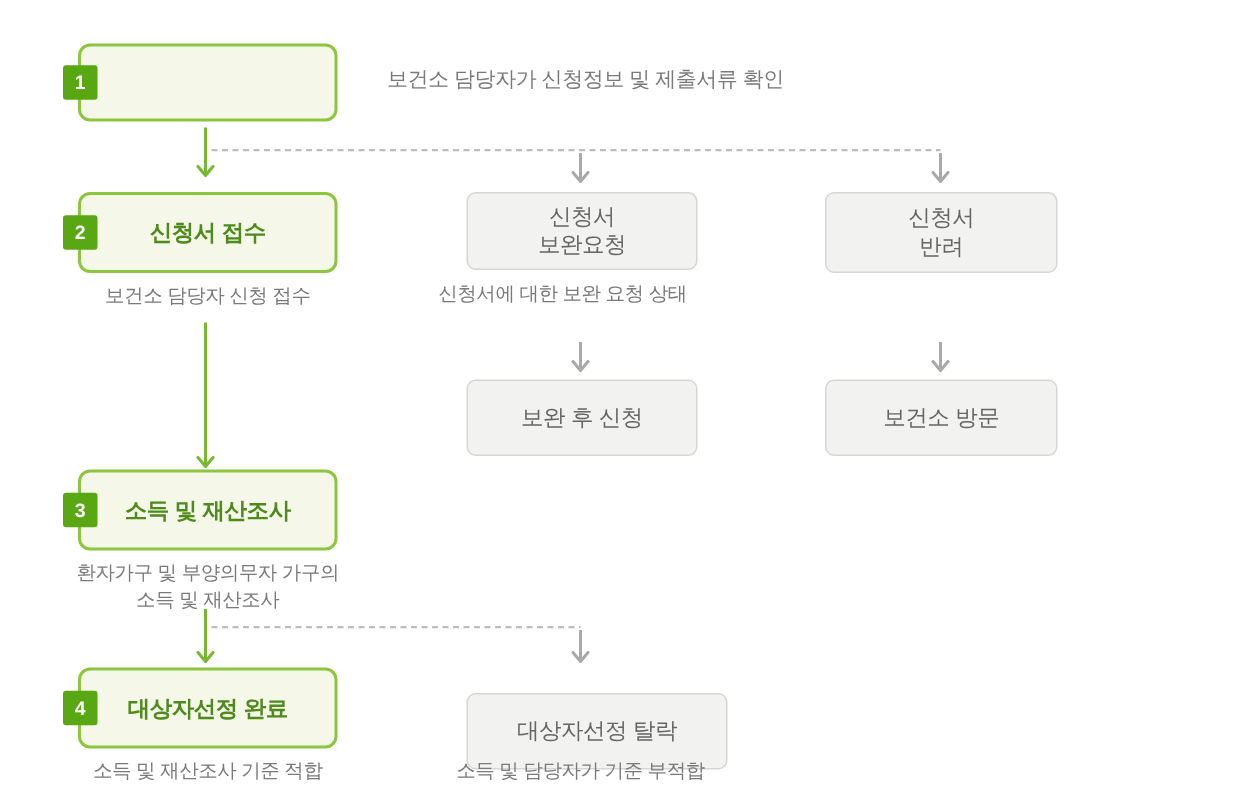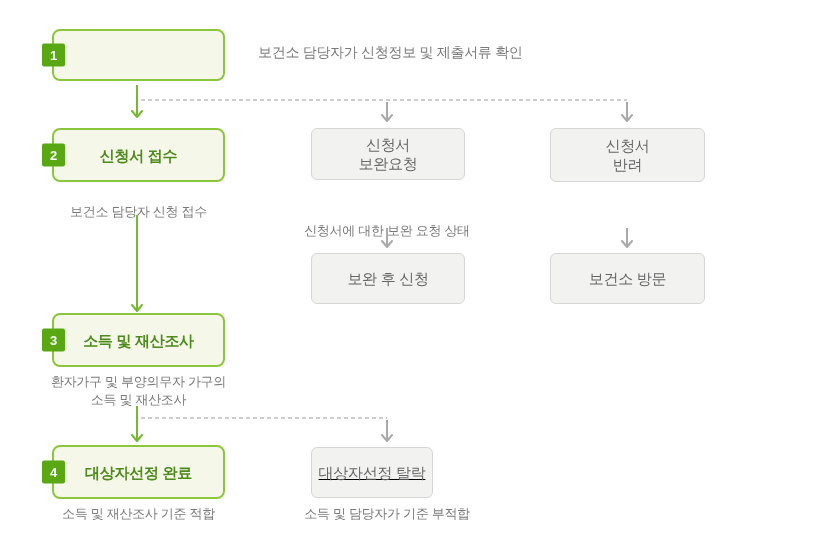--- a/index.html
+++ b/index.html
@@ -73,27 +73,27 @@
 
   <div class="box box-green" style="left:52px;top:29px;width:173px;height:52px;">
     <span class="badge">1</span>
   </div>
   <div class="caption caption-left" style="left:258px;top:43px;">보건소 담당자가 신청정보 및 제출서류 확인</div>
 
   <div class="box box-green" style="left:52px;top:128px;width:173px;height:54px;">
     <span class="badge">2</span>
     <span class="box-title">신청서 접수</span>
   </div>
-  <div class="caption" style="left:20px;top:188px;width:237px;margin-top:15px;">보건소 담당자 신청 접수</div>
+  <div class="caption" style="left:20px;top:188px;width:237px;">보건소 담당자 신청 접수</div>
 
   <div class="box box-gray" style="left:311px;top:128px;width:154px;height:52px;">
     <span class="box-title">신청서
 보완요청</span>
   </div>
-  <div class="caption" style="left:280px;top:187px;width:214px;margin-top:35px;">신청서에 대한 보완 요청 상태</div>
+  <div class="caption" style="left:268px;top:187px;width:214px;">신청서에 대한 보완 요청 상태</div>
 
   <div class="box box-gray" style="left:550px;top:128px;width:155px;height:54px;">
     <span class="box-title">신청서
 반려</span>
   </div>
 
   <div class="box box-gray" style="left:550px;top:253px;width:155px;height:51px;">
     <span class="box-title">보건소 방문</span>
   </div>
 
@@ -107,18 +107,18 @@
   </div>
   <div class="caption" style="left:10px;top:373px;width:257px;">환자가구 및 부양의무자 가구의
 소득 및 재산조사</div>
 
   <div class="box box-green" style="left:52px;top:445px;width:173px;height:54px;">
     <span class="badge">4</span>
     <span class="box-title">대상자선정 완료</span>
   </div>
   <div class="caption" style="left:10px;top:505px;width:257px;">소득 및 재산조사 기준 적합</div>
 
-  <div class="box box-gray" style="left:311px;top:447px;width:122px;height:51px;text-decoration:underline;">
+  <div class="box box-gray" style="left:311px;top:462px;width:174px;height:51px;">
     <span class="box-title">대상자선정 탈락</span>
   </div>
   <div class="caption" style="left:275px;top:505px;width:224px;">소득 및 담당자가 기준 부적합</div>
 
 </div>
 
 </body></html>

